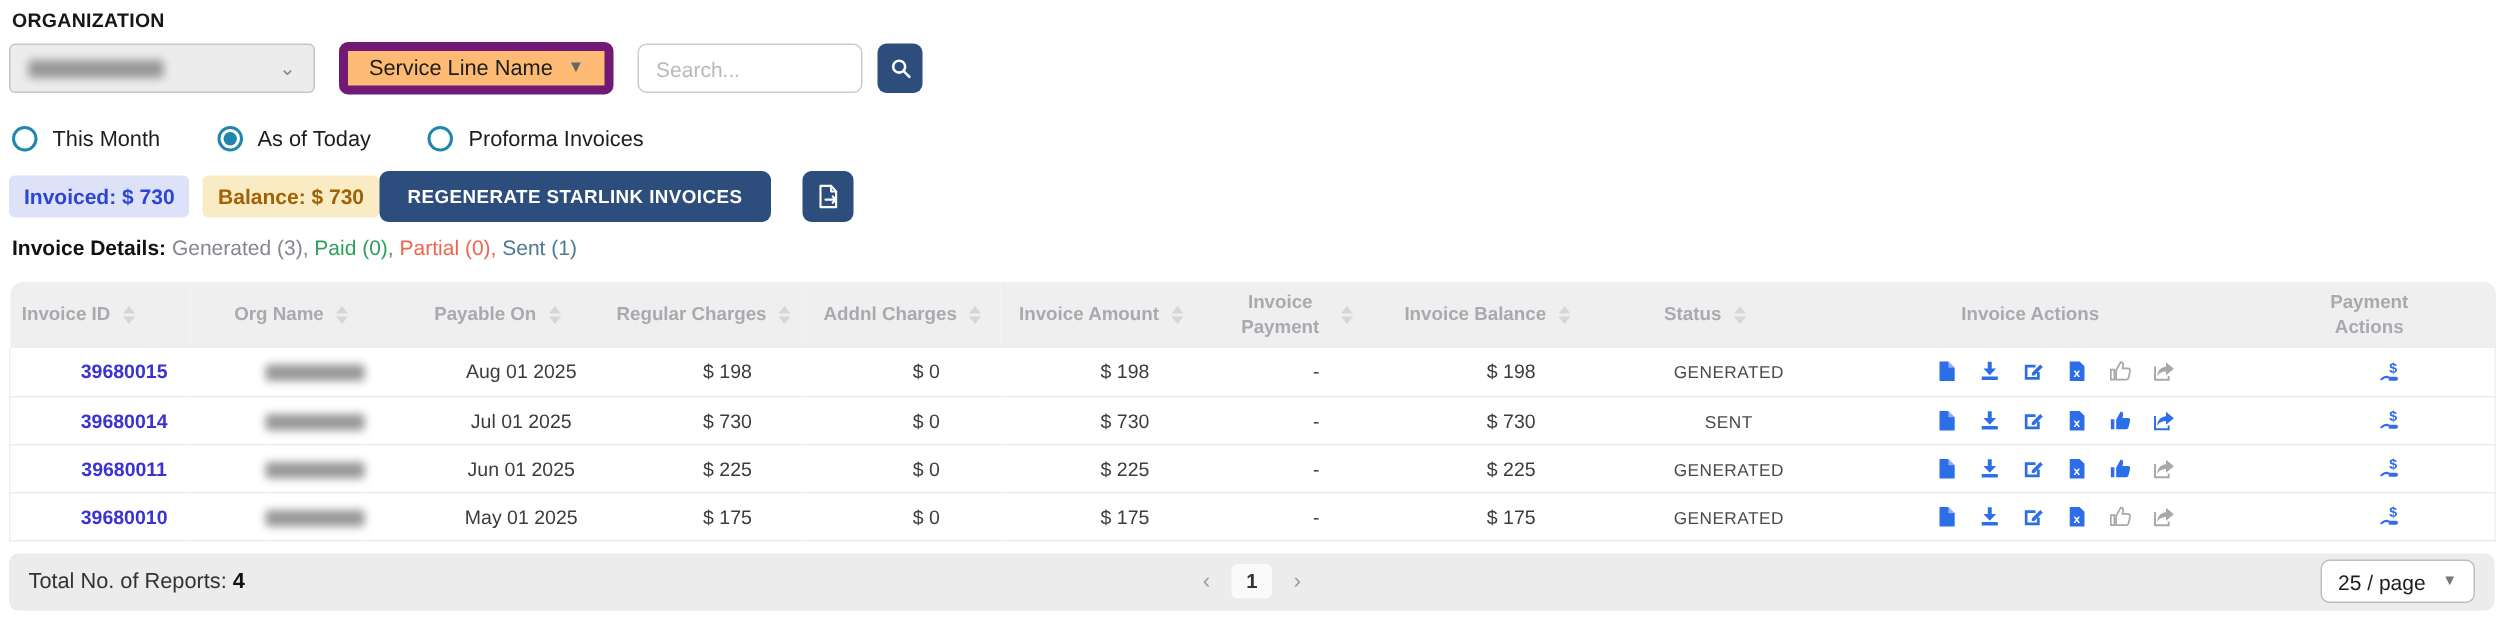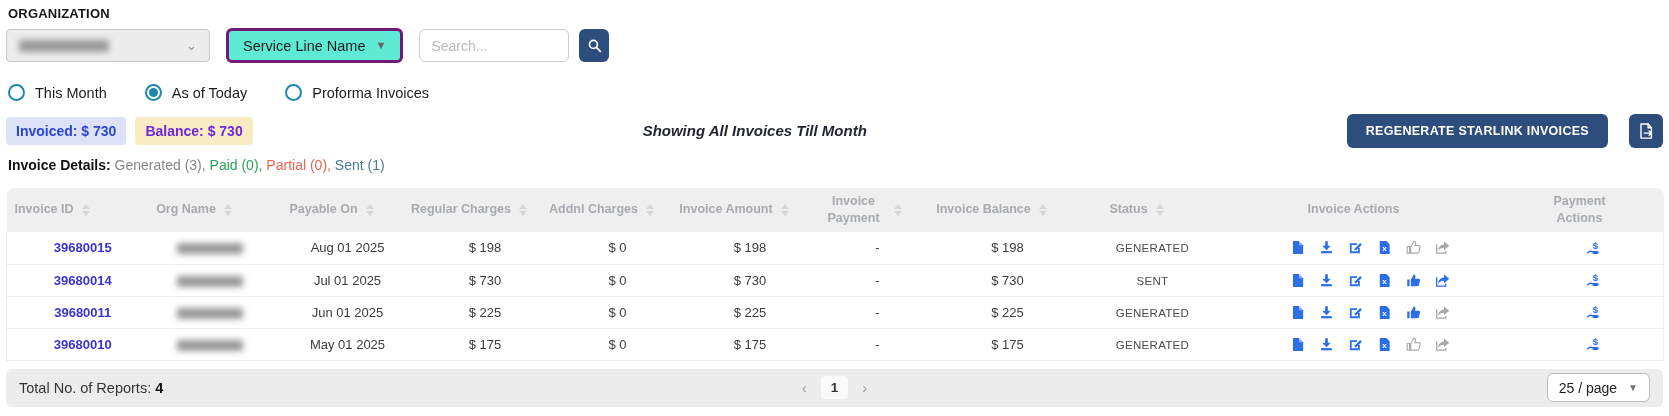--- a/index.html
+++ b/index.html
@@ -9,21 +9,21 @@
 
   
   .org-label { font-size: 13px; font-weight: bold; color: #161616; margin: 2px 0 7px 2px; letter-spacing: .2px; }
   .filter-row { display: flex; align-items: center; gap: 16px; }
   .org-select { width: 204px; height: 33px; background: #ececec; border: 1px solid #c6c6c6;
     border-radius: 4px; display: flex; align-items: center; justify-content: space-between;
     padding: 0 12px; cursor: pointer; }
   .blur-pill { display: inline-block; background: #989898; border-radius: 2px; filter: blur(3px); }
   .org-blur { width: 90px; height: 12px; }
   .chev { color: #8a8a8a; font-size: 13px; line-height: 1; }
-  .sl-select { min-width: 150px; height: 35px; background: #5eead4; border: 3px solid #701a75;
+  .sl-select { min-width: 150px; height: 35px; background: #fdba74; border: 6px solid #701a75;
     border-radius: 6px; display: flex; align-items: center; justify-content: center; gap: 10px;
     font-size: 14.5px; color: #1d1d1d; padding: 0 14px; cursor: pointer; }
   .sl-select .chev { font-size: 11px; color: #666; }
   .search-input { width: 150px; height: 33px; border: 1px solid #ccc; border-radius: 6px;
     padding: 0 11px; font-size: 14px; color: #333; outline: none; font-family: inherit; }
   .search-input::placeholder { color: #b9b9b9; }
   .search-btn { width: 30px; height: 33px; background: #2d4d7c; border: none; border-radius: 6px;
     display: flex; align-items: center; justify-content: center; cursor: pointer; margin-left: -6px; }
 
   
@@ -32,21 +32,21 @@
   .radio-circle { width: 17px; height: 17px; border: 2px solid #1f87ae; border-radius: 50%;
     position: relative; flex: 0 0 auto; }
   .radio-circle[data-checked="true"]::after { content: ""; position: absolute; inset: 2px;
     background: #1f87ae; border-radius: 50%; }
 
   
   .summary-band { display: flex; align-items: center; margin-top: 13px; }
   .badges { display: flex; gap: 9px; flex: 0 0 auto; }
   .badge { font-size: 14px; font-weight: bold; padding: 6px 10px; border-radius: 4px; white-space: nowrap; }
   .badge-invoiced { background: #dde2f8; color: #2b46d6; }
-  .badge-balance  { background: #f9ecc4; color: #6d28d9; }
+  .badge-balance  { background: #f9ecc4; color: #a16207; }
   .showing-wrap { flex: 1 1 auto; text-align: center; }
   .showing { font-size: 15px; font-style: italic; font-weight: bold; color: #1f2430; padding-right: 90px; }
   .right-actions { display: flex; gap: 21px; flex: 0 0 auto; align-items: center; }
   .regen-btn { background: #2d4d7c; color: #fff; border: none; border-radius: 6px;
     font-size: 12.5px; font-weight: bold; letter-spacing: .3px; padding: 0 19px; height: 34px;
     cursor: pointer; font-family: inherit; }
   .export-btn { width: 34px; height: 34px; background: #2d4d7c; border: none; border-radius: 6px;
     display: flex; align-items: center; justify-content: center; cursor: pointer; }
 
   
@@ -138,23 +138,20 @@
       <span class="radio-circle" data-checked="false"></span>
       <span>Proforma Invoices</span>
     </div>
   </div>
 
   <div class="summary-band">
     <div class="badges">
       <span class="badge badge-invoiced">Invoiced: $ 730</span>
       <span class="badge badge-balance">Balance: $ 730</span>
     </div>
-    <div class="showing-wrap">
-      <span class="showing">Showing All Invoices Till Month</span>
-    </div>
     <div class="right-actions">
       <button class="regen-btn">REGENERATE STARLINK INVOICES</button>
       <button class="export-btn">
         <span style="display:flex">
           <svg width="20" height="20" viewBox="0 0 24 24" fill="none" stroke="#fff" stroke-width="1.7" stroke-linejoin="round" stroke-linecap="round">
             <path d="M6 3.5h8.5L18.5 8v12.5H6z"></path>
               <path d="M14.5 3.5V8h4"></path>
             <path d="M10 14.5h8.3m0 0l-2.5-2.5m2.5 2.5l-2.5 2.5"></path>
           </svg>
         </span>

